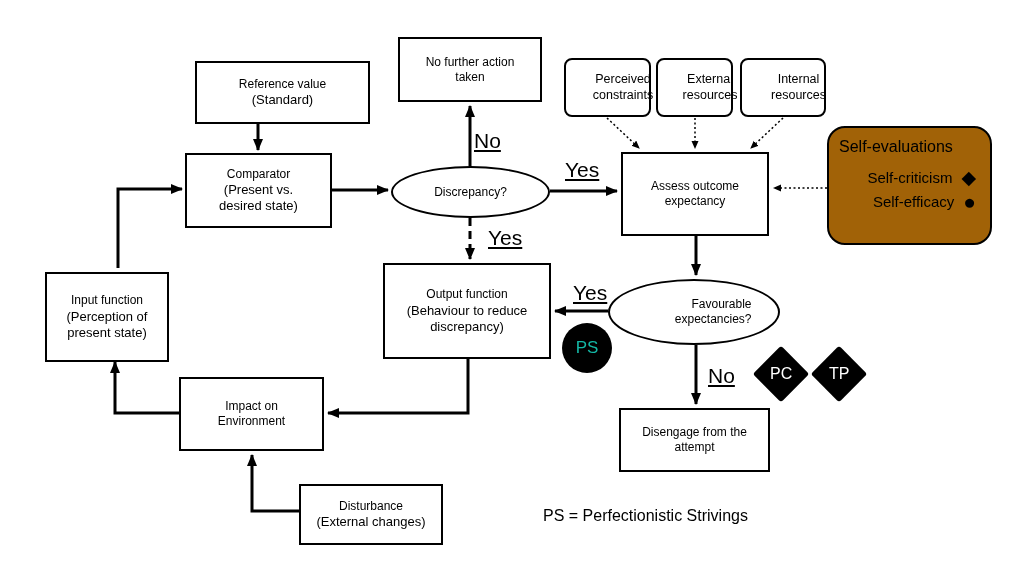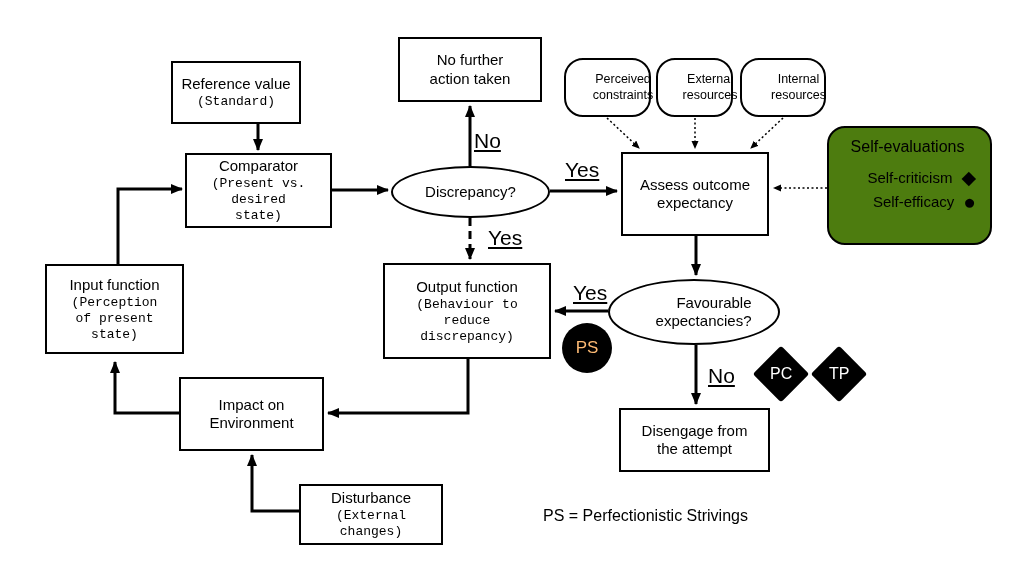--- a/index.html
+++ b/index.html
@@ -6,38 +6,38 @@
   .stage{
     position:relative;width:1024px;height:576px;background:#ffffff;
     font-family:"Liberation Sans", sans-serif;color:#000;overflow:hidden;
   }
   svg.wires{position:absolute;left:0;top:0;width:1024px;height:576px;}
   .box{
     position:absolute;box-sizing:border-box;border:2px solid #000;background:#fff;
     display:flex;flex-direction:column;align-items:center;justify-content:center;
     text-align:center;z-index:2;
   }
-  .box .t{font-size:15px;line-height:1.22;}
-  .box .s{font-size:13px;line-height:1.22;margin-top:1px;font-family:Liberation Mono, monospace;}
-  .rbox{border-radius:19px;padding-left:31px;}
+  .box .t{font-size:12px;line-height:1.22;}
+  .box .s{font-size:13px;line-height:1.22;margin-top:1px;}
+  .rbox{border-radius:8px;padding-left:31px;}
   .rbox .t{font-size:12.5px;line-height:1.25;}
   .ellipse{border-radius:50%;text-align:right;}
   .edge-label{position:absolute;font-size:21px;z-index:3;white-space:nowrap;text-decoration:underline;}
   .badge-circle{
-    position:absolute;width:50px;height:50px;border-radius:50%;background:#000;color:#fdba74;
+    position:absolute;width:50px;height:50px;border-radius:50%;background:#000;color:#14b8a6;
     display:flex;align-items:center;justify-content:center;font-size:17px;z-index:4;
   }
   .badge-diamond{
     position:absolute;width:40px;height:40px;background:#000;transform:rotate(45deg);
     display:flex;align-items:center;justify-content:center;z-index:4;border-radius:3px;
   }
   .badge-diamond span{transform:rotate(-45deg);color:#fff;font-size:16px;}
   .selfeval{
     position:absolute;box-sizing:border-box;border:2px solid #000;border-radius:18px;
-    background:#4d7c0f;z-index:2;display:flex;flex-direction:column;align-items:center;
+    background:#a16207;z-index:2;display:flex;flex-direction:column;
     padding:10px 14px 8px 10px;
   }
   .selfeval .title{font-size:16px;margin-bottom:6px;}
   .selfeval .row{
     width:100%;display:flex;align-items:center;justify-content:flex-end;
     margin-top:7px;font-size:15px;
   }
   .selfeval .row .mk{margin-left:9px;line-height:0;}
   .mk-diamond{font-size:19px;}
   .mk-circle{font-size:21px;}
@@ -70,35 +70,35 @@
     <polyline points="468,358 468,413 328,413" fill="none" stroke="#000" stroke-width="3" marker-end="url(#ah)"></polyline>
     <polyline points="179,413 115,413 115,362" fill="none" stroke="#000" stroke-width="3" marker-end="url(#ah)"></polyline>
     <polyline points="299,511 252,511 252,455" fill="none" stroke="#000" stroke-width="3" marker-end="url(#ah)"></polyline>
 
     <line x1="607" y1="118" x2="639" y2="148" stroke="#000" stroke-width="1.5" stroke-dasharray="2 2.5" marker-end="url(#ahs)"></line>
     <line x1="695" y1="118" x2="695" y2="148" stroke="#000" stroke-width="1.5" stroke-dasharray="2 2.5" marker-end="url(#ahs)"></line>
     <line x1="783" y1="118" x2="751" y2="148" stroke="#000" stroke-width="1.5" stroke-dasharray="2 2.5" marker-end="url(#ahs)"></line>
     <line x1="827" y1="188" x2="774" y2="188" stroke="#000" stroke-width="1.5" stroke-dasharray="2 2.5" marker-end="url(#ahs)"></line>
   </svg>
 
-  <div class="box" style="left:171px;top:61px;width:130px;height:63px">
+  <div class="box" style="left:195px;top:61px;width:175px;height:63px">
     <div class="t">Reference value</div>
     <div class="s">(Standard)</div>
   </div>
 
   <div class="box" style="left:185px;top:153px;width:147px;height:75px">
     <div class="t">Comparator</div>
     <div class="s" style="max-width:96px">(Present vs. desired state)</div>
   </div>
 
   <div class="box" style="left:398px;top:37px;width:144px;height:65px">
     <div class="t" style="max-width:100px">No further action taken</div>
   </div>
 
-  <div class="box" style="left:45px;top:264px;width:139px;height:90px">
+  <div class="box" style="left:45px;top:272px;width:124px;height:90px">
     <div class="t">Input function</div>
     <div class="s" style="max-width:96px">(Perception of present state)</div>
   </div>
 
   <div class="box" style="left:383px;top:263px;width:168px;height:96px">
     <div class="t">Output function</div>
     <div class="s" style="max-width:140px">(Behaviour to reduce discrepancy)</div>
   </div>
 
   <div class="box" style="left:179px;top:377px;width:145px;height:74px">

